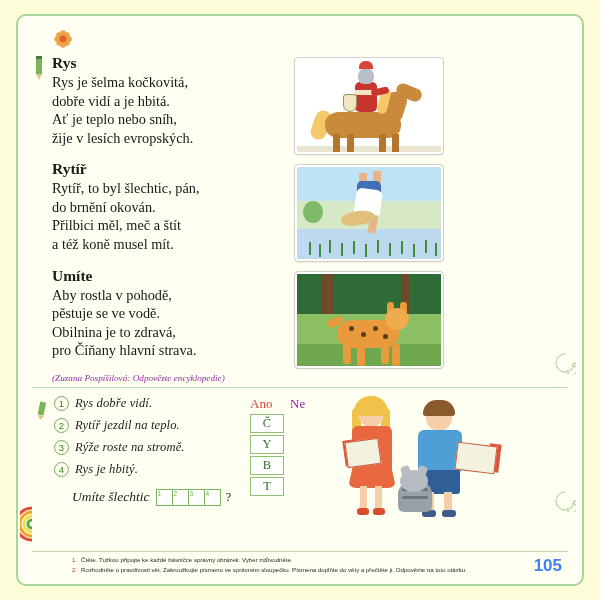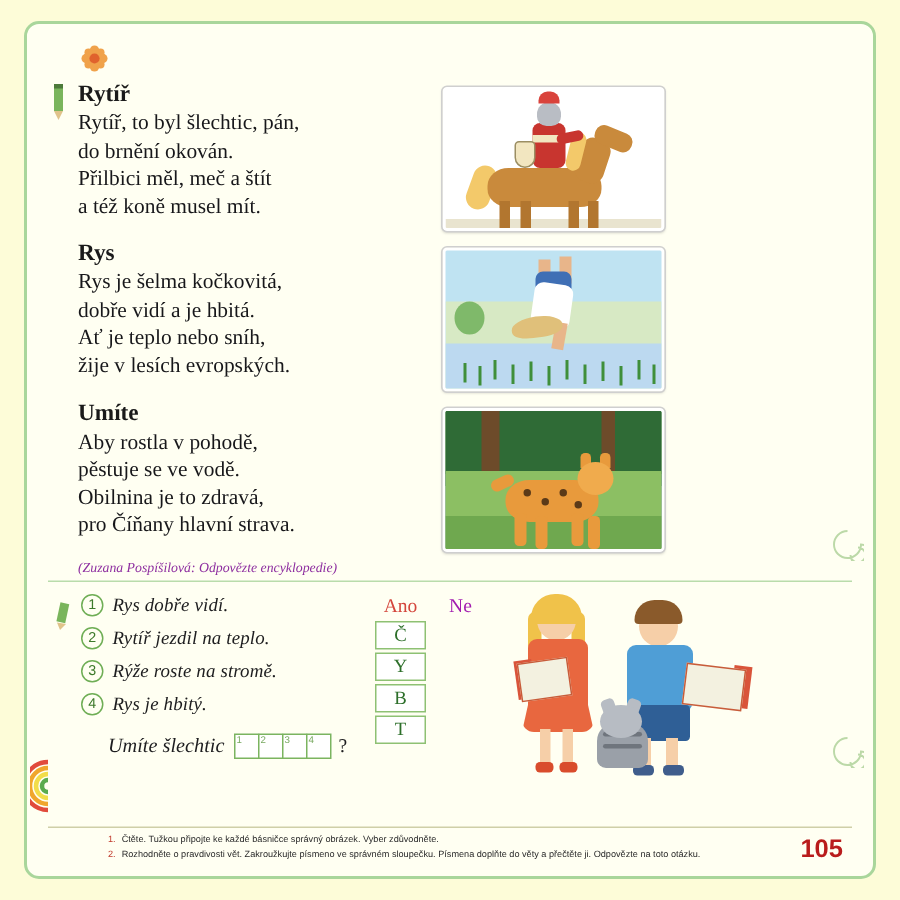--- a/index.html
+++ b/index.html
@@ -188,21 +188,21 @@
     position: absolute; top: -0px; left: 1px;
     font-size: 6.5px; color: #76a85e;
     font-family: "Liberation Sans", sans-serif;
   }
   .qmark { font-size: 13px; color:#1d1d1f; }
 
   
   .ans-grid { width: 86px; }
   .ans-head { display:flex; gap: 6px; margin-bottom: 2px; }
   .ans-head div {
-    width: 34px; text-align: center;
+    width: 34px; text-align: left;
     font-family: "Liberation Serif", serif;
     font-size: 13px;
   }
   .ano { color: #d4463c; }
   .ne  { color: #a21caf; }
   .ans-cols { display:flex; gap: 6px; }
   .ans-col { display:flex; flex-direction: column; gap: 2px; }
   .cell {
     width: 34px; height: 19px;
     border: 1px solid #8ec173;
@@ -262,21 +262,21 @@
     font-size: 6.1px;
     color: #2a2a2a;
     line-height: 1.45;
     margin-bottom: 1px;
   }
   .note .n { color:#c0392b; }
   .pagenum {
     font-family: "Liberation Sans", sans-serif;
     font-size: 17px;
     font-weight: bold;
-    color: #b91c1c;
+    color: #3b82f6;
     padding-right: 6px;
     align-self: flex-end;
   }
   .rainbow {
     position: absolute;
     left: 2px; bottom: 42px;
     width: 12px; height: 38px;
   }
 </style>
 </head>
@@ -308,33 +308,33 @@
       <div class="col-text">
         <span class="pen-icon">
           <svg width="14" height="24" viewBox="0 0 14 24">
             <rect x="4" y="2" width="6" height="16" fill="#7ab55c"></rect>
             <polygon points="4,18 10,18 7,24" fill="#e0c38a"></polygon>
             <rect x="4" y="0" width="6" height="3" fill="#4d7a3a"></rect>
           </svg>
         </span>
 
         <div class="poem">
+          <h3>Rys</h3>
+          <p style="white-space:pre-line">Rys je šelma kočkovitá,
+dobře vidí a je hbitá.
+Ať je teplo nebo sníh,
+žije v lesích evropských.</p>
+        </div>
+
+        <div class="poem">
           <h3>Rytíř</h3>
           <p style="white-space:pre-line">Rytíř, to byl šlechtic, pán,
 do brnění okován.
 Přilbici měl, meč a štít
 a též koně musel mít.</p>
-        </div>
-
-        <div class="poem">
-          <h3>Rys</h3>
-          <p style="white-space:pre-line">Rys je šelma kočkovitá,
-dobře vidí a je hbitá.
-Ať je teplo nebo sníh,
-žije v lesích evropských.</p>
         </div>
 
         <div class="poem">
           <h3>Umíte</h3>
           <p style="white-space:pre-line">Aby rostla v pohodě,
 pěstuje se ve vodě.
 Obilnina je to zdravá,
 pro Číňany hlavní strava.</p>
         </div>
 

